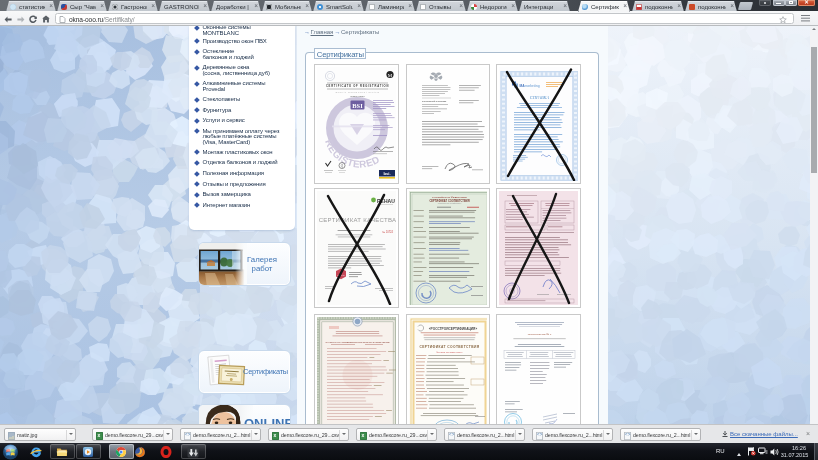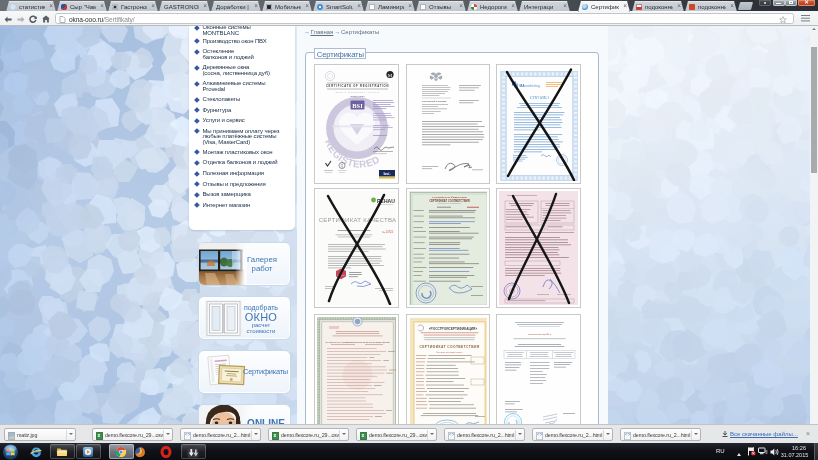--- a/index.html
+++ b/index.html
@@ -1797,32 +1797,20 @@
   <rect x="0" y="6.5" width="44" height="1.5" fill="#28211a"></rect>
   <rect x="0" y="7" width="1.6" height="21" fill="#241e18"></rect>
   <rect x="19" y="7" width="2.2" height="20" fill="#241e18"></rect>
   <rect x="41.5" y="7" width="2.2" height="21" fill="#241e18"></rect>
   <rect x="0" y="26.5" width="44" height="1.8" fill="#241e18"></rect>
   <rect x="33" y="8" width="8" height="18" fill="#cfe2ee" opacity="0.55"></rect>
   <rect x="36" y="0" width="12" height="44" fill="url(#fade1)"></rect>
  </svg>
  <div class="wtxt" style="top:12px;width:44px;">Галерея<br>работ</div>
 </div>
-<div class="widget" style="top:269.5px;">
- <svg class="abs" style="left:6px;top:3.5px;" width="37" height="37" viewBox="0 0 37 37">
-  <rect x="0.5" y="0.5" width="36" height="36" fill="#eef0f1"></rect>
-  <rect x="2" y="1.5" width="33" height="34" fill="#f8f9fa" stroke="#c2c6ca" stroke-width="0.8"></rect>
-  <rect x="4.5" y="4" width="13" height="29" fill="#fdfdfd" stroke="#b2b6ba" stroke-width="0.8"></rect>
-  <rect x="7" y="6.5" width="8" height="24" fill="#e2ecf4" stroke="#bcc0c4" stroke-width="0.7"></rect>
-  <rect x="19.5" y="4" width="13" height="29" fill="#fdfdfd" stroke="#b2b6ba" stroke-width="0.8"></rect>
-  <rect x="22" y="6.5" width="8" height="24" fill="#e9f1f7" stroke="#bcc0c4" stroke-width="0.7"></rect>
-  <rect x="17.8" y="4" width="1.4" height="29" fill="#c8ccd0"></rect>
- </svg>
- <div class="wtxt" style="top:6px;width:46px;font-size:7px;">подобрать<div style="font-size:11px;line-height:10px;letter-spacing:0.2px;">ОКНО</div><div style="font-size:6px;line-height:6px;">расчет<br>стоимости</div></div>
-</div>
 <div class="widget" style="top:323.5px;">
  <svg class="abs" style="left:7px;top:3px;" width="40" height="38" viewBox="0 0 40 38">
   <g transform="rotate(-5 14 16)">
    <rect x="3" y="2" width="21" height="28" fill="#fcfcfc" stroke="#c6c6c6" stroke-width="0.6"></rect>
    <rect x="5" y="4" width="2.5" height="24" fill="#ececec"></rect>
    <rect x="9.5" y="6" width="12" height="1.6" fill="#c06ab0" opacity="0.65"></rect>
    <rect x="9.5" y="10" width="11" height="0.7" fill="#b0b0b0"></rect>
           <rect x="9.5" y="12" width="11" height="0.7" fill="#b8b8b8"></rect>
           <rect x="9.5" y="14" width="9" height="0.7" fill="#b8b8b8"></rect>
           <rect x="9.5" y="16" width="11" height="0.7" fill="#c0c0c0"></rect>
@@ -1853,21 +1841,21 @@
   <path d="M7 46 L7 26 Q5 6 16 2 Q26 -3 33 2 Q43 7 41 22 L41 27 Q40 13 35 9 Q31 6 25 7 Q13 8 11 18 L10 46 Z" fill="#3a2a1b"></path>
   <path d="M33 2 Q43 7 41 24 L41 46 L37 46 L37 14 Q37 9 32 5 Z" fill="#332417"></path>
   <path d="M14 14.5 Q18 13 21 14.5" stroke="#4a3520" stroke-width="1.2" fill="none"></path>
   <path d="M28 14.5 Q32 13 35 14.5" stroke="#4a3520" stroke-width="1.2" fill="none"></path>
   <ellipse cx="17.5" cy="17.8" rx="1.8" ry="1.3" fill="#2e2012"></ellipse>
   <ellipse cx="31.5" cy="17.8" rx="1.8" ry="1.3" fill="#2e2012"></ellipse>
   <path d="M24 20 L23.4 24 L26 24.5" stroke="#d49a74" stroke-width="0.8" fill="none"></path>
   <path d="M7 28 Q6 38 8 46 L12 46 Q10 36 10.5 26 Z" fill="#2e2014"></path>
   <rect x="41" y="0" width="13" height="46" fill="url(#fade4)"></rect>
  </svg>
- <div class="wtxt" style="top:13.5px;right:2px;width:44px;font-size:10px;font-weight:bold;">ONLINE</div>
+ <div class="wtxt" style="top:13.5px;right:2px;width:44px;font-size:13px;font-weight:bold;">ONLINE</div>
 </div>
 </div>
 
 <div id="sbar"></div>
 <div id="sthumb"></div>
 <div class="abs" style="left:812px;top:28px;border:2px solid transparent;border-bottom-color:#7a7d80;border-top-width:0;"></div>
 
 <div id="tabbar"></div>
 <div class="tab" style="left:6px;width:50px;">
     <span class="fav" style="background:radial-gradient(circle,#cfe6f5 55%,#7fb5d9);border-radius:50%;"></span>

